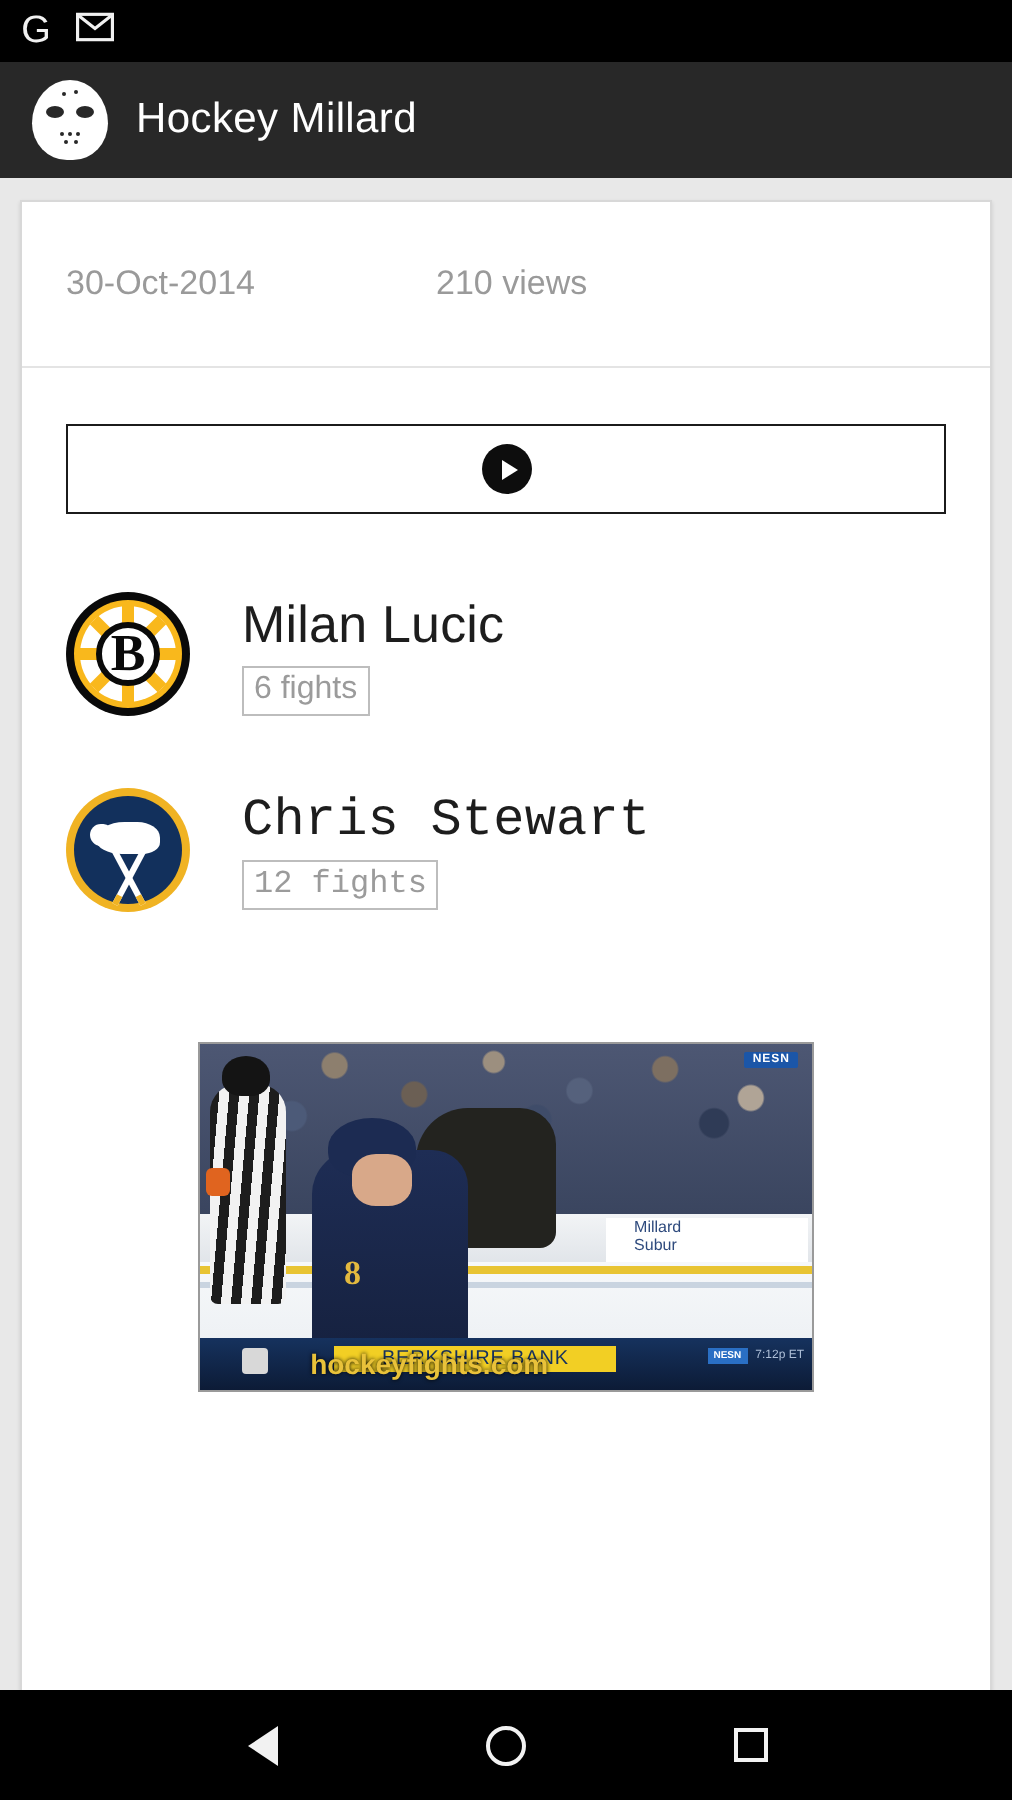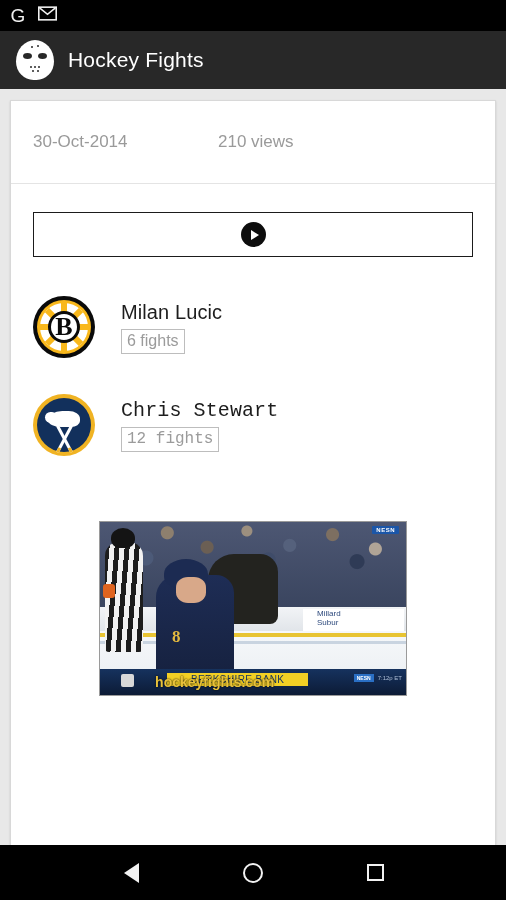--- a/index.html
+++ b/index.html
@@ -88,21 +88,21 @@
     border-top:5px solid transparent; border-bottom:5px solid transparent;
     margin-left:3px;
   }
 
   
   .fighters { padding:32px 0 0 0; }
   .fighter { display:flex; align-items:center; padding:0 22px; height:76px; }
   .fighter + .fighter { margin-top:22px;font-family:Liberation Mono, monospace; }
   .logo { width:62px; height:62px; flex:none; position:relative; }
   .fighter-text { margin-left:26px; }
-  .fighter-name { font-size:20px; color:#1d1d1d; letter-spacing:.1px; }
+  .fighter-name { font-size:26px; color:#1d1d1d; letter-spacing:.1px; }
   .fighter-badge {
     display:inline-block; margin-top:5px; border:1px solid #bdbdbd;
     color:#9b9b9b; font-size:16px; padding:1px 5px 2px 5px; line-height:1.25;
   }
 
   
   .bruins { border-radius:50%; background:#0a0a0a; overflow:hidden; }
   .bruins .ring {
     position:absolute; inset:4px; border-radius:50%; background:#f9b81c;
   }
@@ -313,21 +313,21 @@
       <span class="eye l"></span>
       <span class="eye r"></span>
       <span class="dot" style="left:15px;top:6px;"></span>
       <span class="dot" style="left:21px;top:5px;"></span>
       <span class="dot" style="left:14px;top:26px;"></span>
       <span class="dot" style="left:18px;top:26px;"></span>
       <span class="dot" style="left:22px;top:26px;"></span>
       <span class="dot" style="left:16px;top:30px;"></span>
       <span class="dot" style="left:21px;top:30px;"></span>
     </div>
-    <div class="appbar-title">Hockey Fights</div>
+    <div class="appbar-title">Hockey Millard</div>
   </div>
 
   <div class="card">
 
     <div class="meta-row">
       <span class="meta-date">30-Oct-2014</span>
       <span class="meta-views">210 views</span>
     </div>
     <div class="divider"></div>
 

